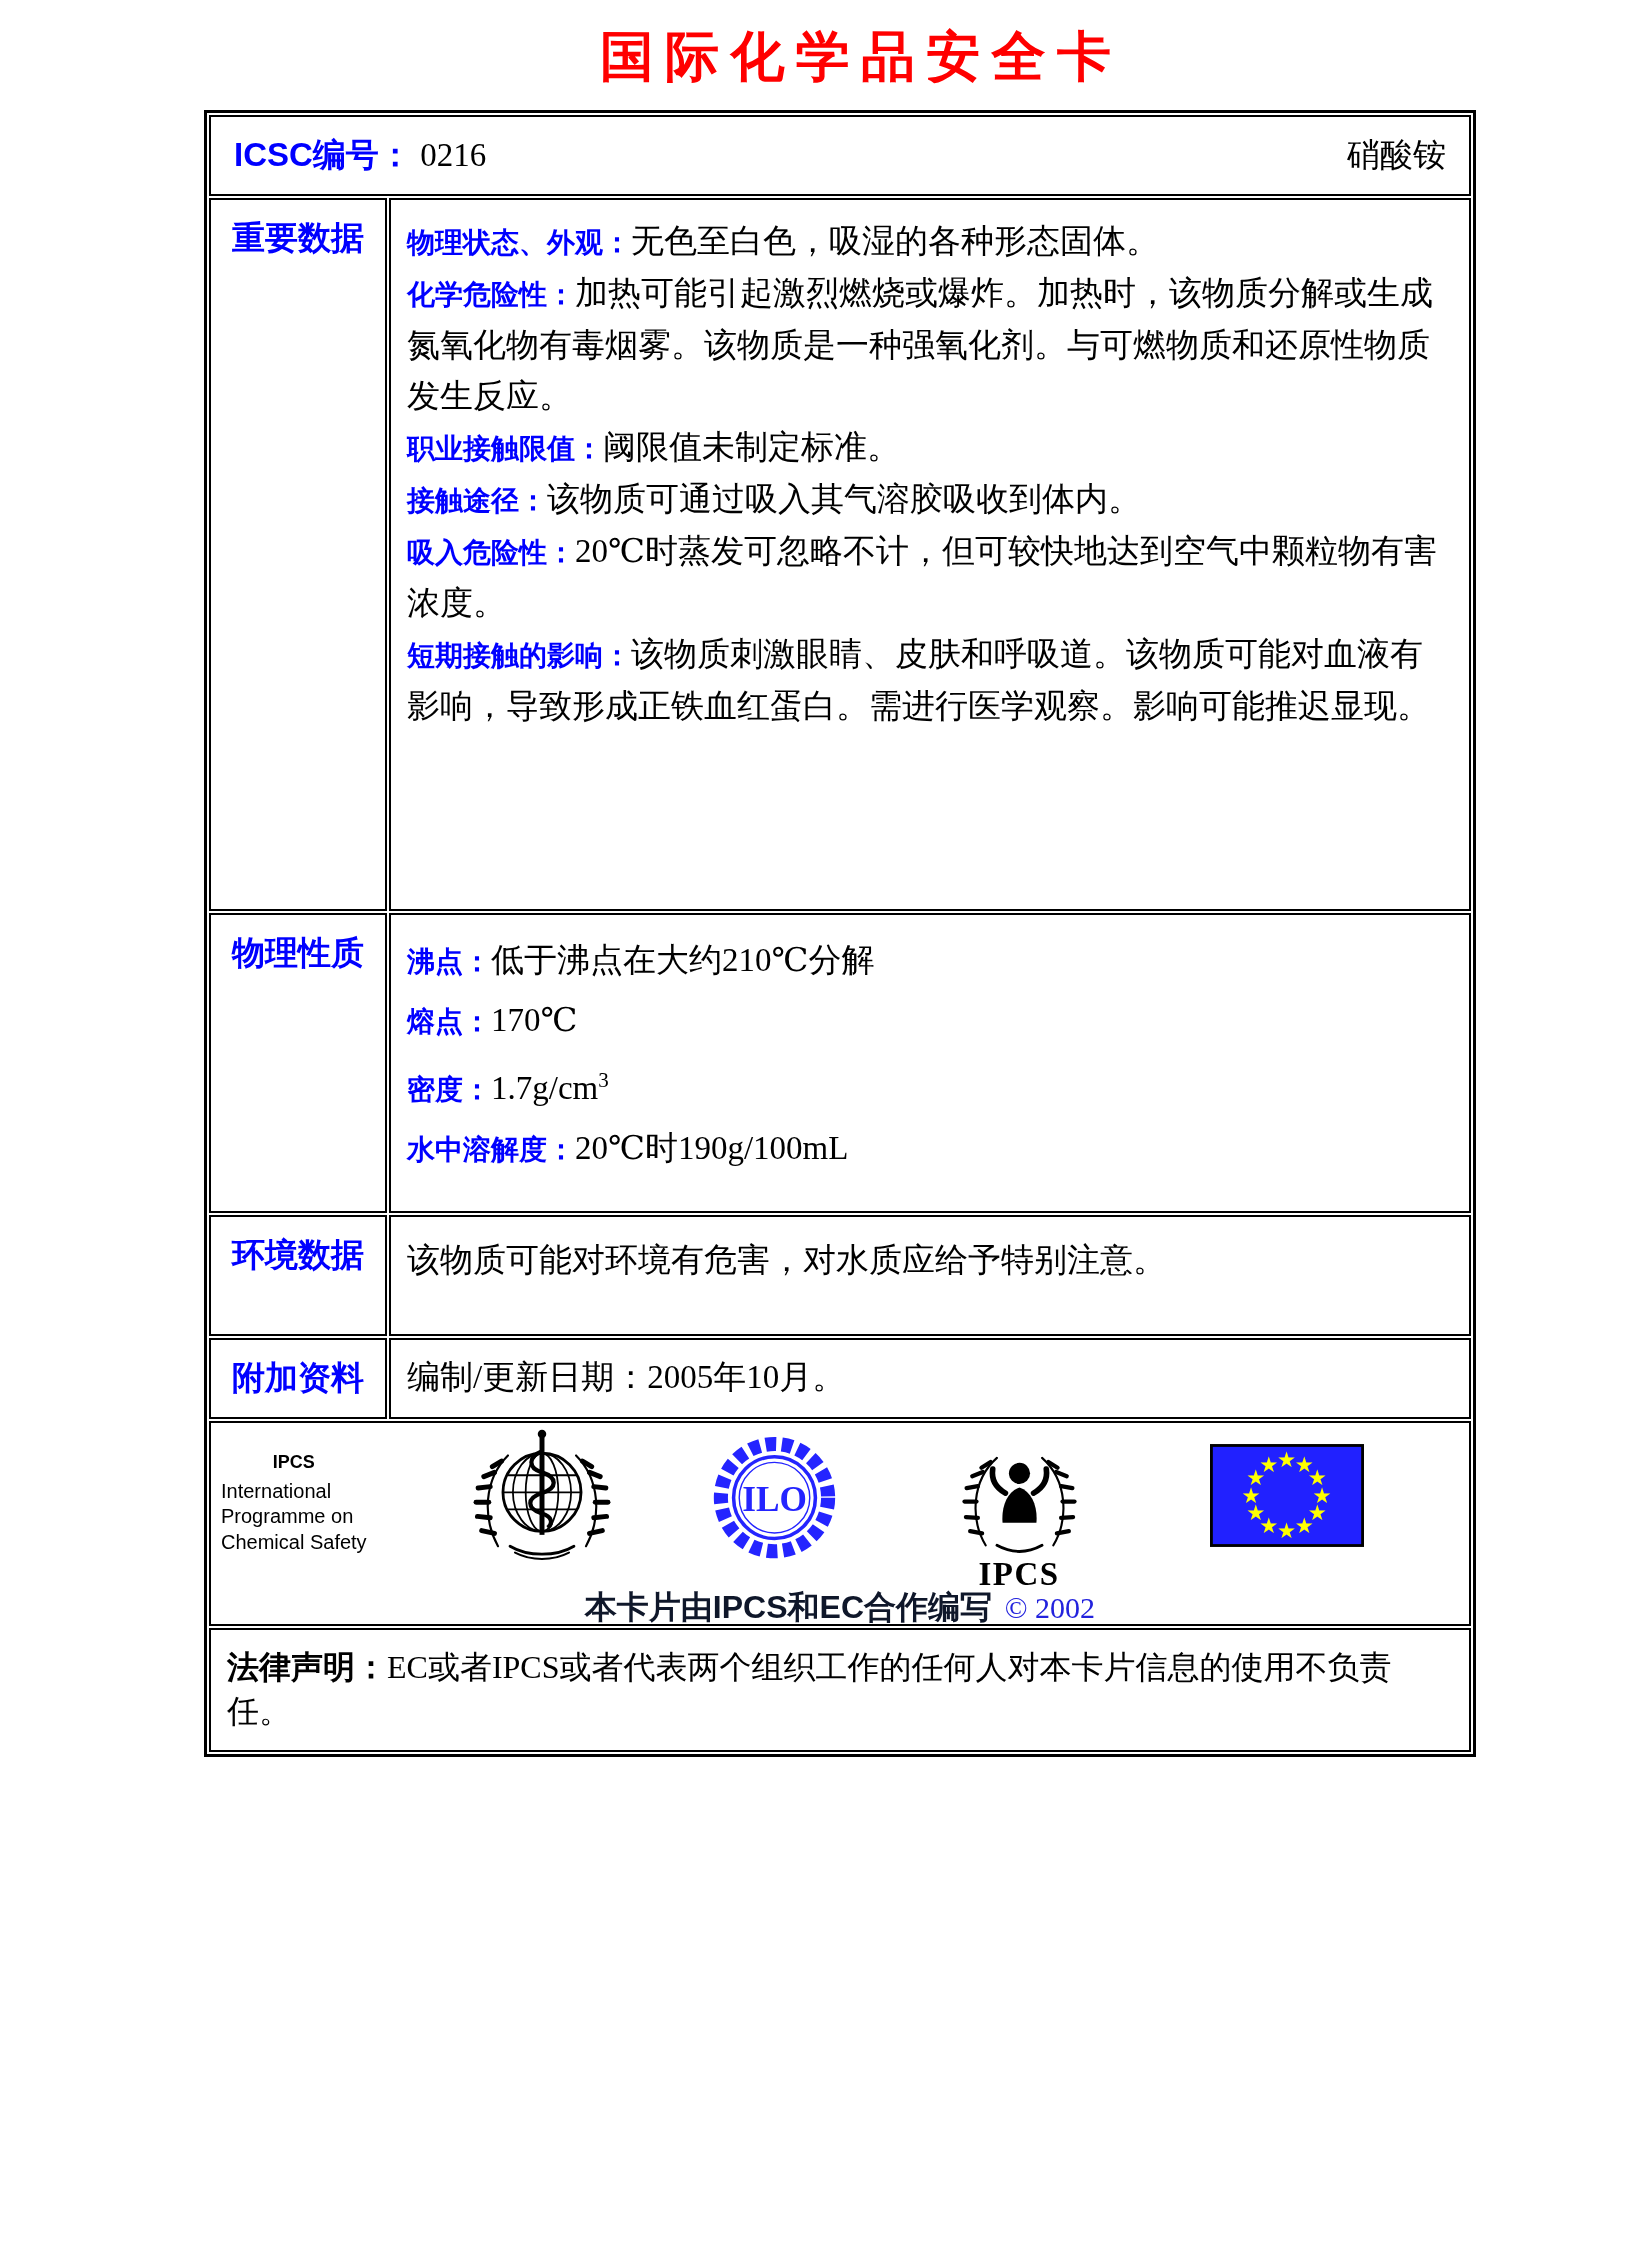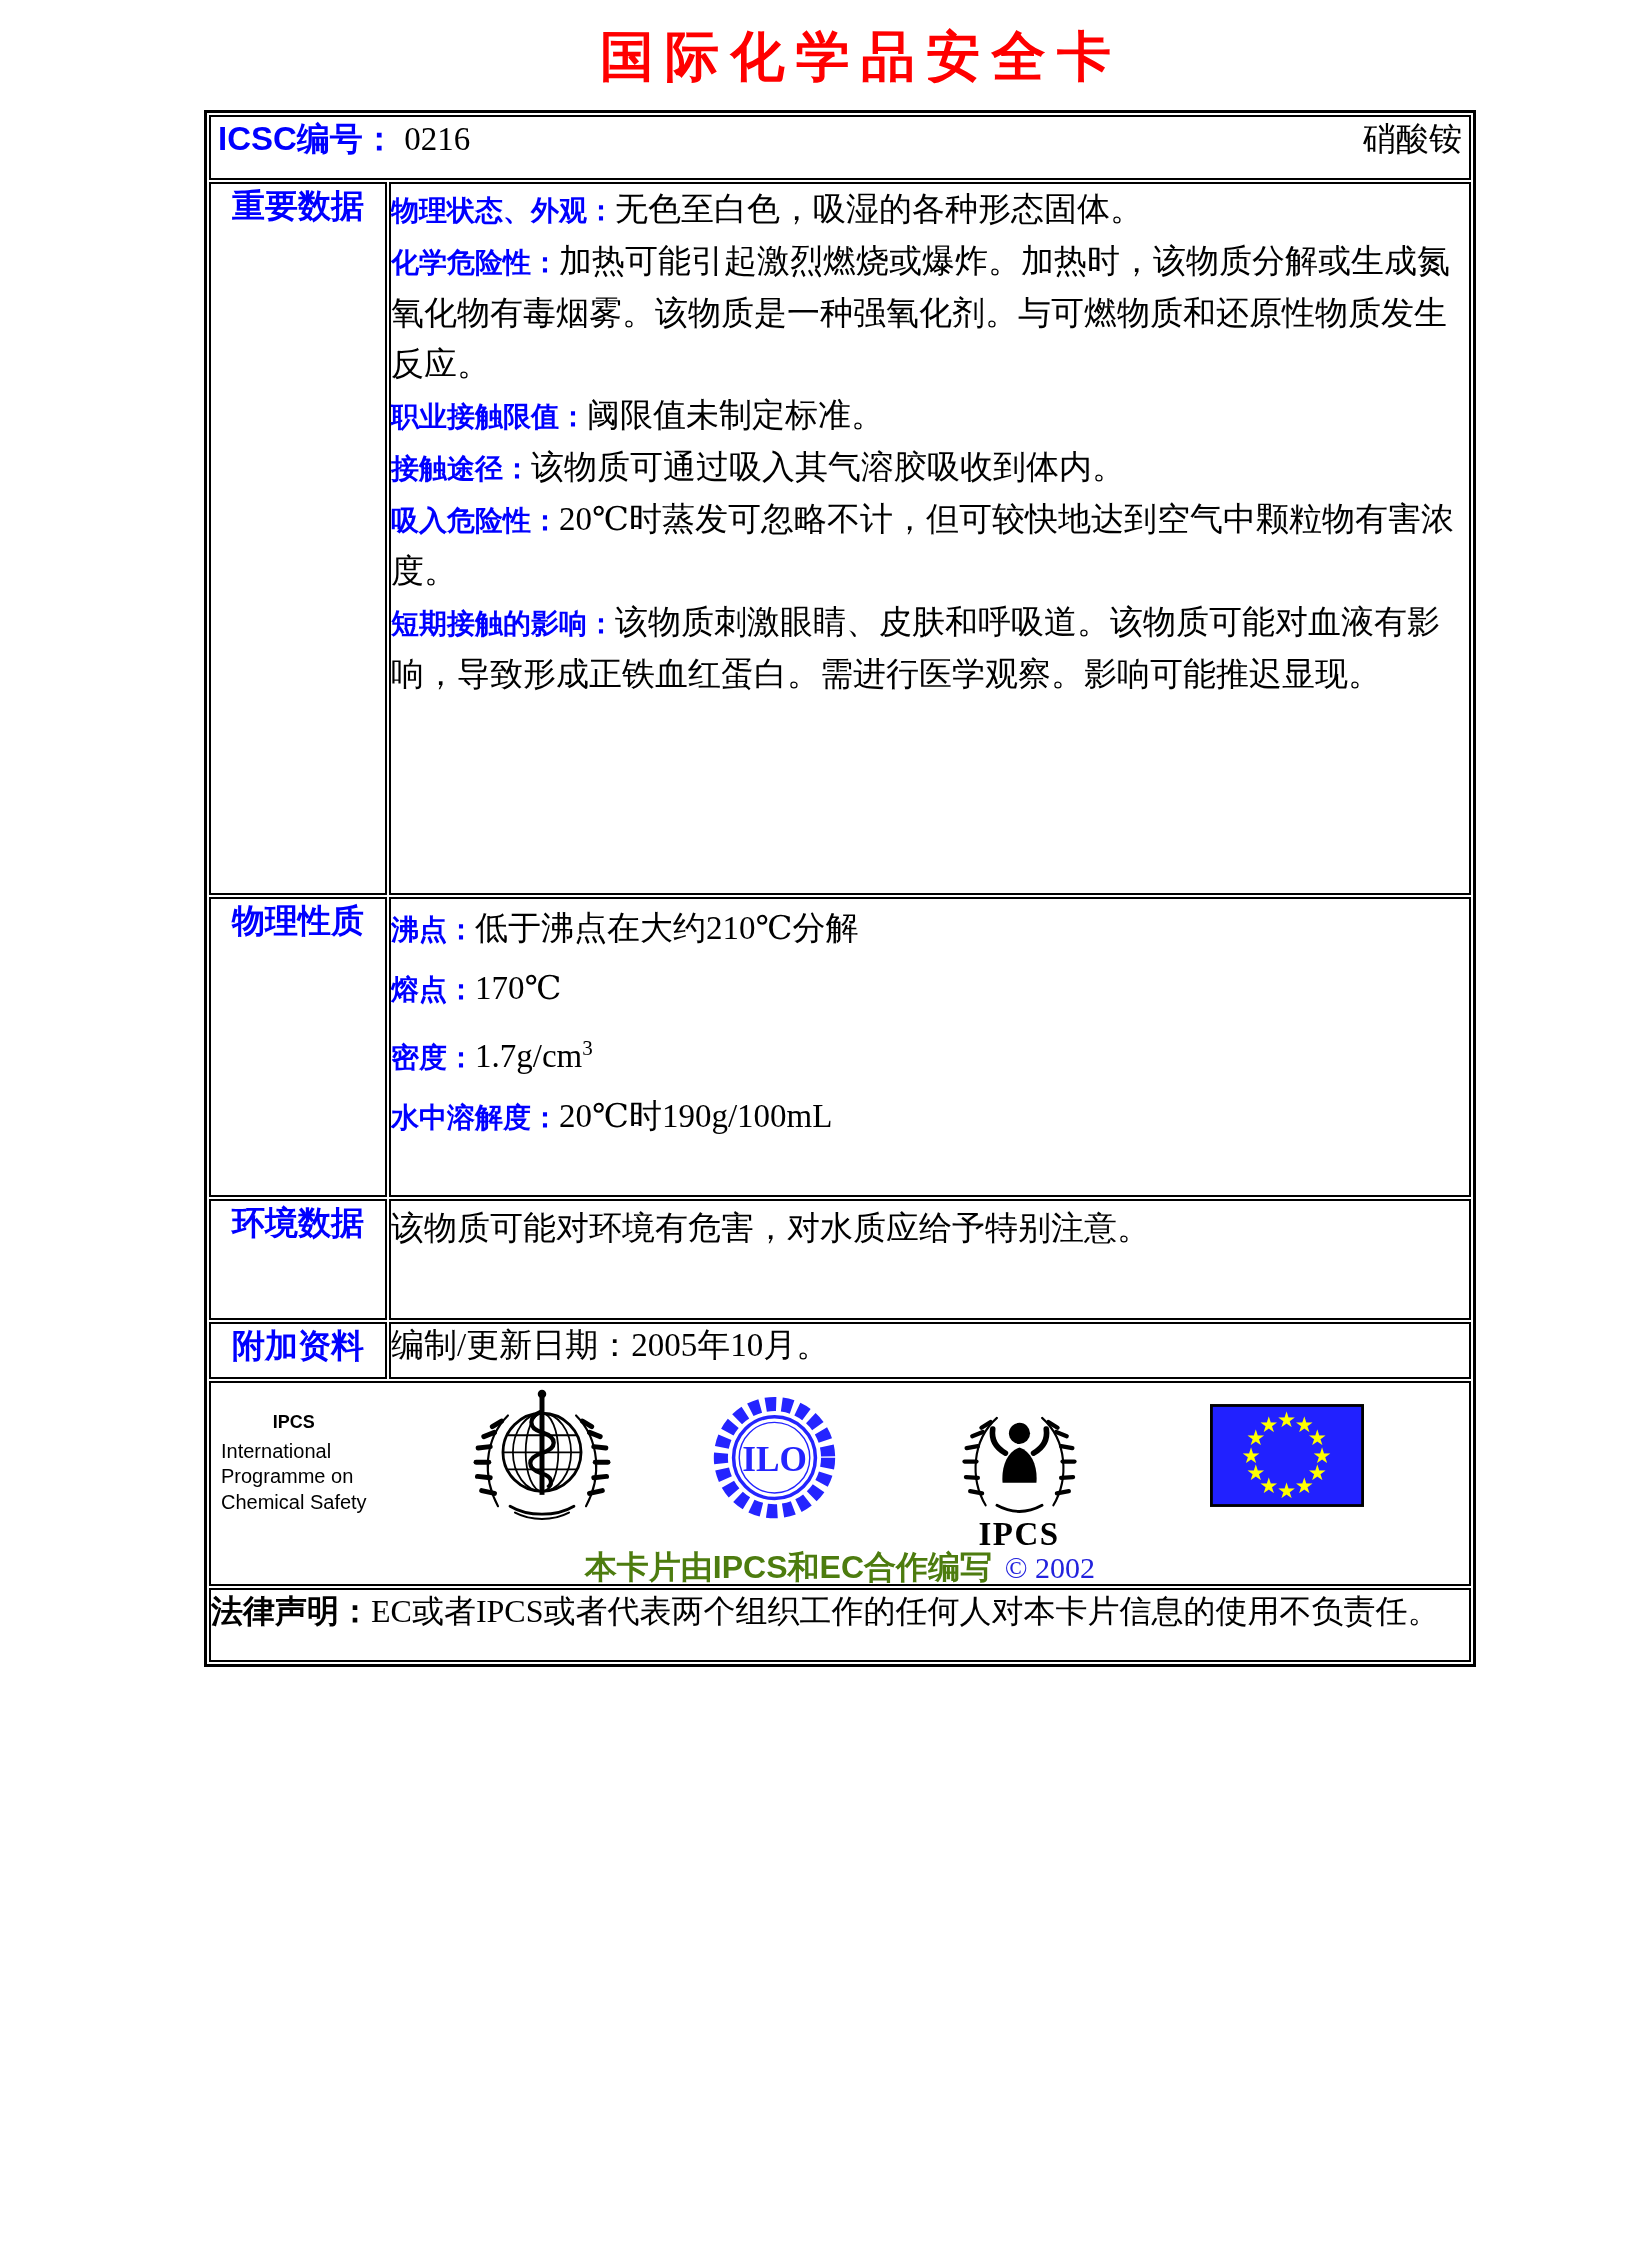--- a/index.html
+++ b/index.html
@@ -30,21 +30,21 @@
     width:1272px;
     border:3.5px solid #000;
     border-spacing:2.8px;
     border-collapse:separate;
     background:#fff;
     table-layout:fixed;
   }
   table.card td{
     border:2.1px solid #000;
     box-sizing:border-box;
-    padding:0;
+    padding:16px;
     vertical-align:top;
     background:#fff;
     margin-left:23px;
   }
   
   td.hdr-cell{height:65px; vertical-align:middle;}
   .hdr-flex{display:flex; justify-content:space-between; align-items:center; padding:0 7px;}
   .blbl{
     font-family:"Liberation Sans","DejaVu Sans",sans-serif;
     font-weight:bold;
@@ -96,21 +96,21 @@
     font-weight:bold; font-size:33px; line-height:33px; margin-top:-2.8px;
     letter-spacing:1.4px;
   }
   .eu-flag{position:absolute; left:999px; top:21px;}
   .caption-line{
     position:absolute; left:0; top:163px; width:100%;
     text-align:center; white-space:nowrap;
   }
   .cap-main{
     font-family:"Liberation Sans","DejaVu Sans",sans-serif;
-    font-weight:bold; font-size:32px; color:#4d7c0f;
+    font-weight:bold; font-size:32px; color:#0f172a;
   }
   .cap-copy{
     font-family:Liberation Serif, serif;
     font-weight:normal; font-size:30px; color:#2222dd; margin-left:10px;
   }
   
   td.legal-cell{height:74px; vertical-align:middle; padding:0 7px;}
   .legal-lbl{
     font-family:Liberation Sans, sans-serif;
     font-weight:bold; font-size:32px; color:#000;

